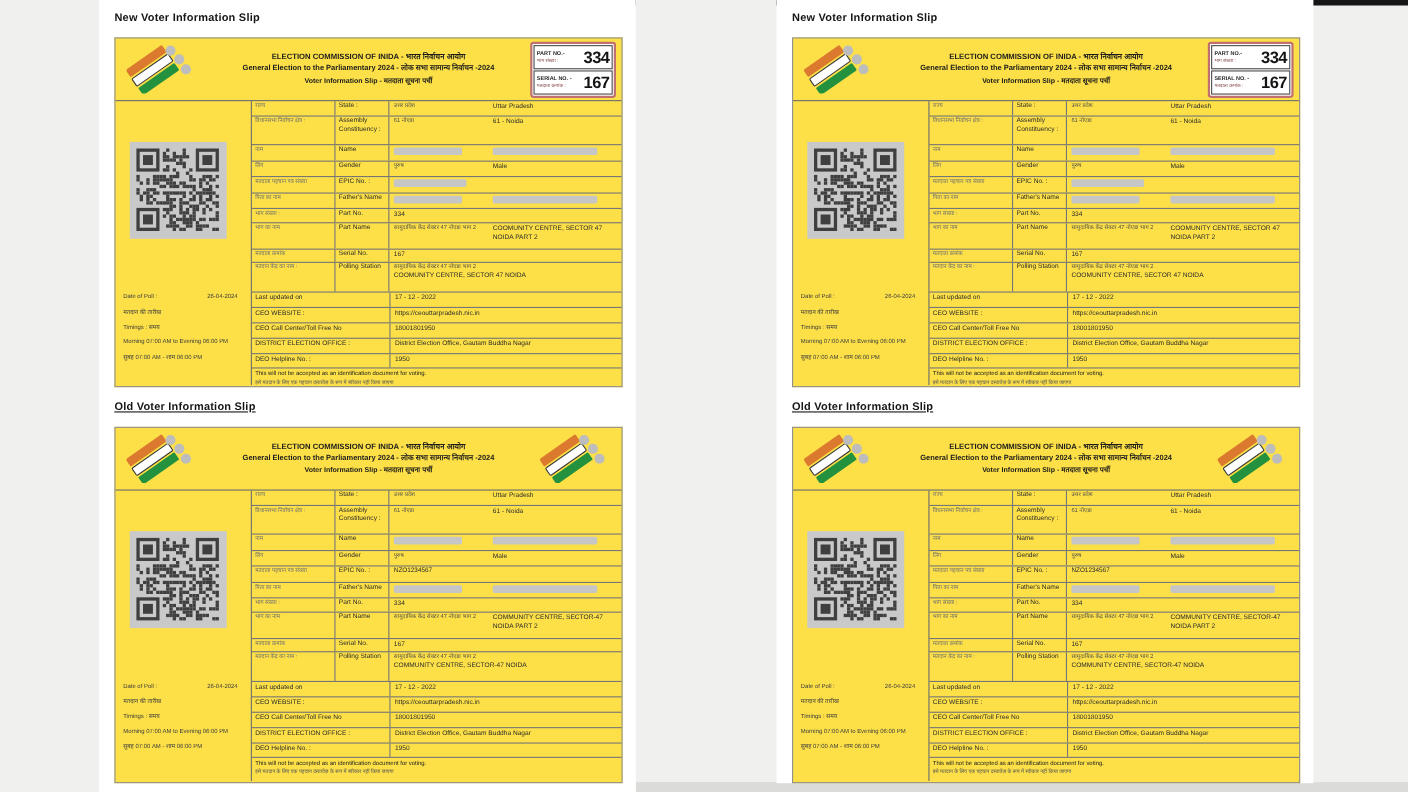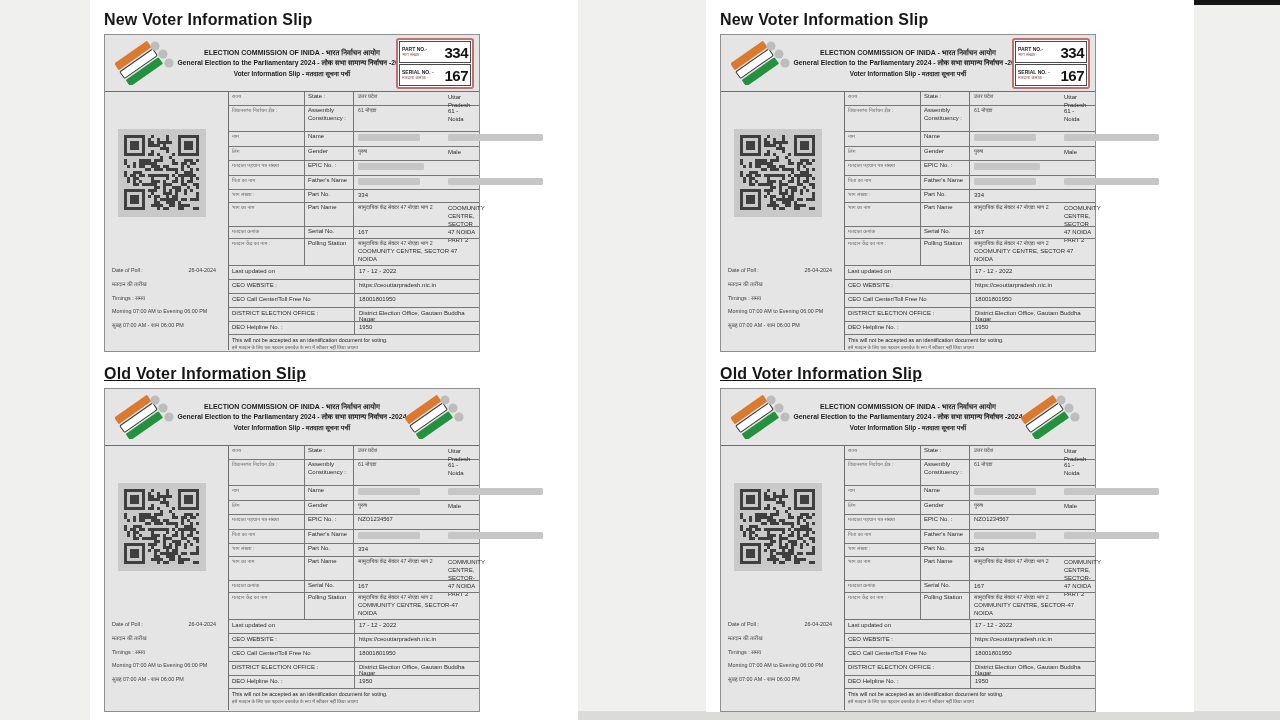--- a/index.html
+++ b/index.html
@@ -12,25 +12,25 @@
   }
   .topbar { position:absolute; top:0; height:5px; background:#161616; }
   #bar-left  { left:90px;  width:488px; }
   #bar-right { left:706px; width:574px; }
   .bottom-strip { position:absolute; left:578px; top:711px; width:702px; height:9px; background:#dbdbd9; }
 
   .page { position:absolute; top:0; width:488px; background:#ffffff; }
   .page.left  { left:90px;  height:720px; }
   .page.right { left:706px; height:712px; }
 
-  .doc-title { position:absolute; left:14px; font-size:16px; font-weight:600; color:#161616; letter-spacing:.2px; }
+  .doc-title { position:absolute; left:14px; font-size:10px; font-weight:600; color:#161616; letter-spacing:.2px; }
   .title-new { top:11px; }
   .title-old { top:365px;text-decoration:underline; }
 
-  .slip { position:absolute; left:14px; width:376px; border:1px solid #8f8f8f; background:#e5e5e5; }
+  .slip { position:absolute; left:14px; width:462px; border:1px solid #8f8f8f; background:#fde047; }
   .slip.new { top:34px;  height:318px; }
   .slip.old { top:388px; height:324px; }
 
   .slip-header { height:57px; border-bottom:1px solid #6d6d6d; position:relative;
                  display:flex; align-items:center; justify-content:center; }
   .logo { position:absolute; top:4px; line-height:0; }
   .logo.lft { left:10px; }
   .logo.rgt { right:10px; }
   .hdr-text { text-align:center; line-height:1.6; width:66%; }
   .h1 { font-size:7px;   font-weight:700; color:#1c1c1c; white-space:nowrap; }

